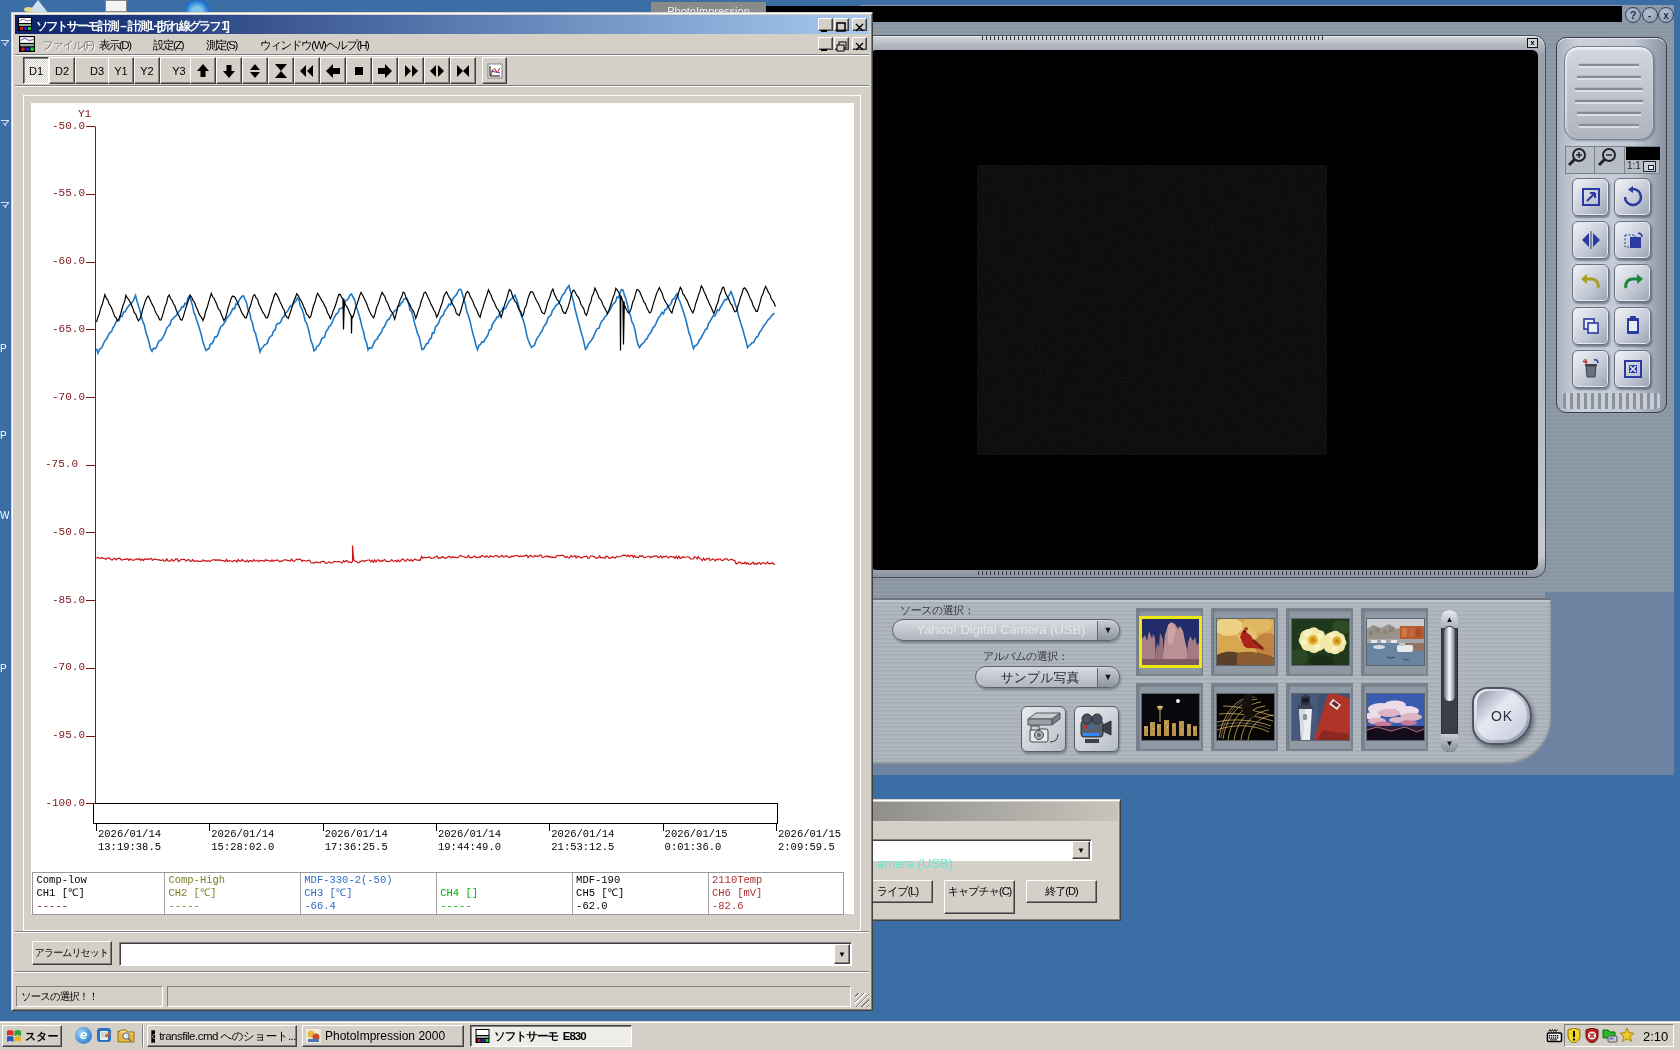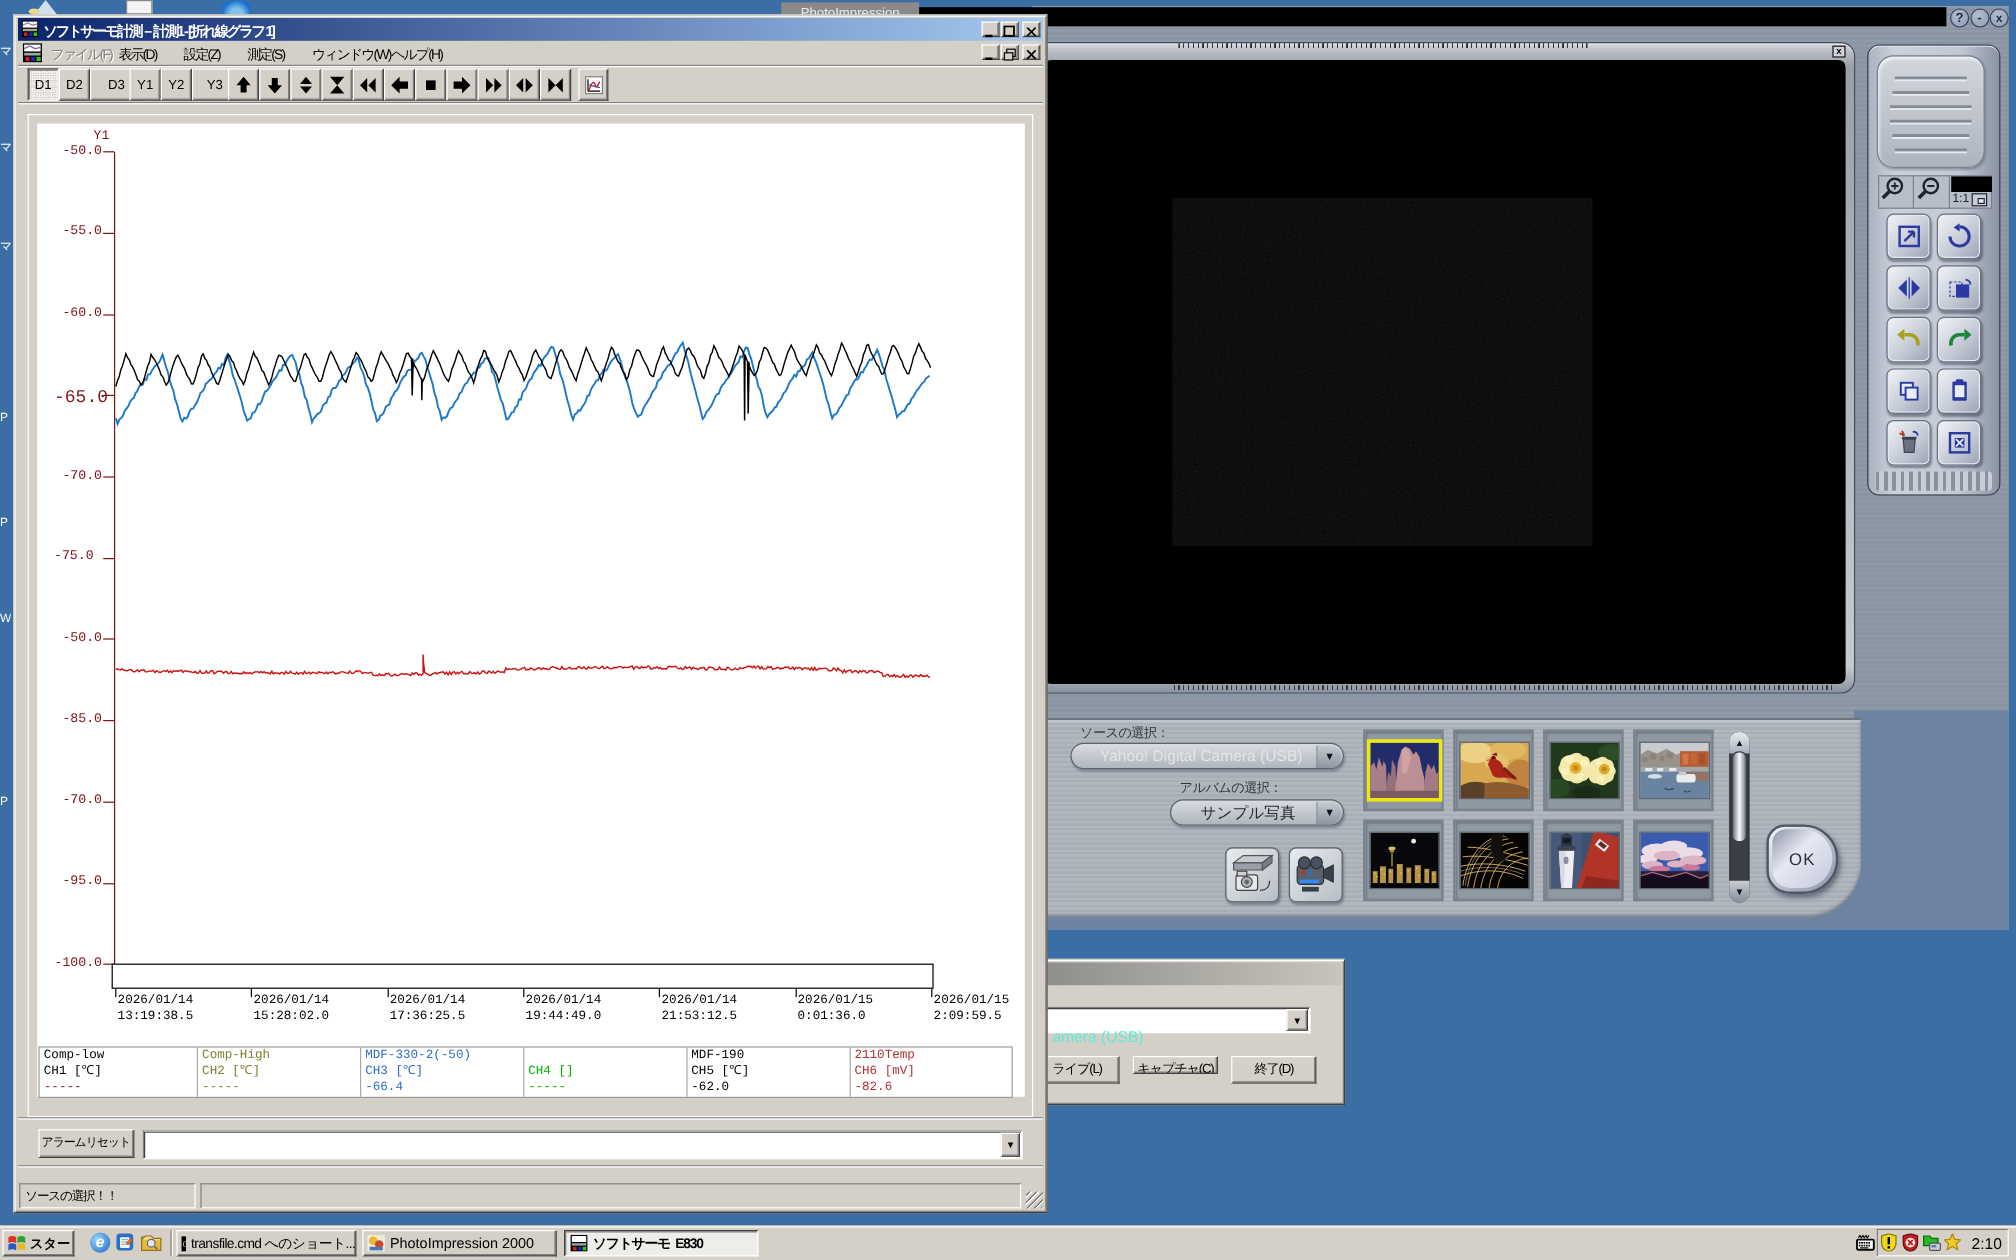--- a/index.html
+++ b/index.html
@@ -369,21 +369,21 @@
     </svg>
   </div>
 <div class="abs" style="left:1563px;top:393px;width:97px;height:16px;background:repeating-linear-gradient(90deg,#8a919e 0 3px,#c8cdd6 3px 7px);border-radius:3px"></div>
 
 <div class="abs raised2" style="left:866px;top:799px;width:255px;height:122px;background:#d4d0c8"></div>
 <div class="abs" style="left:869px;top:802px;width:249px;height:19px;background:linear-gradient(90deg,#8e8e8a,#c8c4bc)"></div>
 <div class="abs sunkenlite" style="left:866px;top:839px;width:226px;height:22px;background:#fff;box-shadow:inset 1px 1px 0 #404040"></div>
 <div class="abs" style="left:877px;top:856px;font-size:13px;color:#5eead4">amera (USB)</div>
 <div class="abs btn" style="left:1072px;top:841px;width:18px;height:18px;display:flex;align-items:center;justify-content:center;font-size:8px;color:#000">▼</div>
 <div class="abs btn" style="left:862px;top:880px;width:71px;height:23px;font-size:11px;letter-spacing:-1px;color:#000;text-align:center;line-height:21px;overflow:hidden">ライブ(L)</div>
-<div class="abs btn" style="left:944px;top:880px;width:71px;height:15px;font-size:11px;letter-spacing:-1px;color:#000;text-align:center;line-height:21px;overflow:hidden">キャプチャ(C)</div>
+<div class="abs btn" style="left:944px;top:880px;width:71px;height:34px;font-size:11px;letter-spacing:-1px;color:#000;text-align:center;line-height:21px;overflow:hidden">キャプチャ(C)</div>
 <div class="abs btn" style="left:1026px;top:880px;width:71px;height:23px;font-size:11px;letter-spacing:-1px;color:#000;text-align:center;line-height:21px;overflow:hidden">終了(D)</div>
 
 <div class="abs raised2" style="left:11px;top:12px;width:862px;height:999px;background:#d4d0c8"></div>
 
 <div class="abs" style="left:15px;top:15px;width:854px;height:19px;background:linear-gradient(90deg,#0a246a,#a6caf0)"></div>
 <div class="abs" style="left:18px;top:17px;width:14px;height:14px"><svg width="14" height="14" viewBox="0 0 14 14">
       <rect width="14" height="14" fill="#000"></rect>
       <rect x="1" y="1" width="12" height="5" fill="#fff"></rect>
       <path d="M1 4 l4 -2 4 2 4 -1" stroke="#86a" fill="none"></path>
       <rect x="1" y="7" width="12" height="2" fill="#9a9"></rect>
@@ -519,21 +519,21 @@
     <polyline points="65.5,219.1 66.9,214.2 68.3,210.9 69.7,205.1 71.1,201.8 72.5,196.9 73.9,191.7 75.3,195.1 76.7,196.9 78.1,200.8 79.5,202.8 80.9,205.8 82.3,209.6 83.7,213.5 85.1,214.7 86.5,217.9 87.9,216.0 89.3,212.3 90.7,207.0 92.1,202.1 93.5,199.0 94.9,192.3 96.3,195.0 97.7,196.5 99.1,199.1 100.5,202.0 101.9,205.4 103.3,209.6 104.7,211.0 106.1,214.9 107.5,217.9 108.9,216.0 110.3,212.0 111.7,206.4 113.1,201.9 114.5,197.8 115.9,194.5 117.3,193.0 118.7,195.7 120.1,199.3 121.5,201.9 122.9,204.4 124.3,208.6 125.7,211.3 127.1,213.1 128.5,216.8 129.9,217.0 131.3,213.4 132.7,208.6 134.1,203.1 135.5,200.3 136.9,193.8 138.3,192.0 139.7,195.8 141.1,197.3 142.5,201.0 143.9,202.9 145.3,207.3 146.7,210.5 148.1,213.0 149.5,216.6 150.9,217.2 152.3,213.6 153.7,208.9 155.1,204.4 156.5,199.7 157.9,196.1 159.3,192.4 160.7,194.2 162.1,197.6 163.5,199.0 164.9,203.5 166.3,206.3 167.7,210.1 169.1,212.6 170.5,214.3 171.9,217.4 173.3,214.2 174.7,208.2 176.1,204.8 177.5,199.6 178.9,195.0 180.3,190.4 181.7,193.9 183.1,195.3 184.5,198.6 185.9,201.8 187.3,205.9 188.7,207.0 190.1,210.8 191.5,214.0 192.9,217.7 194.3,215.2 195.7,210.9 197.1,205.0 198.5,200.9 199.9,196.3 201.3,193.1 202.7,193.4 204.1,194.4 205.5,197.4 206.9,200.5 208.3,203.4 209.7,207.0 211.1,210.2 212.5,212.3 213.9,214.6 215.3,214.9 216.7,210.3 218.1,206.3 219.5,202.8 220.9,197.7 222.3,192.8 223.7,191.7 225.1,194.8 226.5,196.2 227.9,201.2 229.3,203.8 230.7,207.0 232.1,209.7 233.5,211.7 234.9,214.7 236.3,214.8 237.7,211.6 239.1,205.8 240.5,201.3 241.9,197.2 243.3,192.6 244.7,190.1 246.1,192.3 247.5,195.1 248.9,198.4 250.3,201.2 251.7,204.8 253.1,206.9 254.5,211.9 255.9,214.2 257.3,215.5 258.7,211.3 260.1,207.1 261.5,202.7 262.9,197.6 264.3,194.9 265.7,190.8 267.1,192.4 268.5,195.3 269.9,197.3 271.3,200.3 272.7,203.8 274.1,206.6 275.5,210.9 276.9,212.2 278.3,214.8 279.7,213.6 281.1,208.2 282.5,202.8 283.9,199.3 285.3,193.6 286.7,190.3 288.1,192.7 289.5,195.3 290.9,197.8 292.3,199.7 293.7,202.9 295.1,205.4 296.5,209.8 297.9,212.1 299.3,215.7 300.7,212.8 302.1,208.1 303.5,205.0 304.9,201.0 306.3,196.2 307.7,191.6 309.1,191.3 310.5,194.1 311.9,195.8 312.5,226.5 312.9,195.8 313.3,199.4 312.5,226.5 312.9,199.4 314.7,202.0 316.1,204.1 317.5,207.1 318.9,210.6 320.3,213.5 320.5,230.5 320.9,213.5 321.7,214.3 323.1,210.5 324.5,204.8 325.9,201.5 327.3,197.2 328.7,192.6 330.1,189.3 331.5,191.9 332.9,194.8 334.3,197.7 335.7,200.7 337.1,204.6 338.5,208.2 339.9,211.0 341.3,213.1 342.7,214.8 344.1,210.7 345.5,204.6 346.9,201.5 348.3,197.6 349.7,192.9 351.1,189.3 352.5,191.6 353.9,193.8 355.3,198.2 356.7,200.0 358.1,204.1 359.5,207.4 360.9,209.0 362.3,211.9 363.7,216.2 365.1,211.2 366.5,205.4 367.9,200.8 369.3,196.4 370.7,193.8 372.1,189.1 373.5,189.8 374.9,194.4 376.3,197.7 377.7,199.9 379.1,202.1 380.5,205.5 381.9,207.4 383.3,210.1 384.7,215.3 386.1,211.7 387.5,206.9 388.9,203.4 390.3,197.8 391.7,194.4 393.1,189.8 394.5,189.0 395.9,192.1 397.3,195.1 398.7,197.9 400.1,201.7 401.5,203.8 402.9,207.2 404.3,209.4 405.7,214.2 407.1,211.6 408.5,207.4 409.9,203.2 411.3,199.5 412.7,193.9 414.1,190.7 415.5,188.8 416.9,191.8 418.3,194.7 419.7,196.4 421.1,200.4 422.5,202.7 423.9,205.2 425.3,210.1 426.7,211.5 428.1,212.5 429.5,208.7 430.9,203.8 432.3,198.8 433.7,194.8 435.1,190.4 436.5,188.5 437.9,189.8 439.3,193.9 440.7,196.0 442.1,199.1 443.5,203.2 444.9,205.5 446.3,208.5 447.7,212.0 449.1,214.2 450.5,208.6 451.9,204.6 453.3,199.9 454.7,195.4 456.1,191.4 457.5,186.8 458.9,189.9 460.3,192.7 461.7,196.8 463.1,199.1 464.5,202.5 465.9,205.6 467.3,206.9 468.7,210.5 470.1,214.4 471.5,210.2 472.9,204.1 474.3,199.6 475.7,195.9 477.1,190.5 478.5,186.5 479.9,187.9 481.3,192.2 482.7,195.4 484.1,198.7 485.5,199.8 486.9,204.1 488.3,206.9 489.7,208.6 491.1,213.3 492.5,211.2 493.9,204.9 495.3,202.2 496.7,196.4 498.1,192.2 499.5,188.9 500.9,188.7 502.3,190.1 503.7,193.7 505.1,196.8 506.5,199.3 507.9,201.9 509.3,205.1 510.7,209.0 512.1,210.3 513.5,210.8 514.9,206.1 516.3,200.6 517.7,196.9 519.1,193.2 520.5,188.4 521.9,186.0 523.3,191.1 524.7,193.6 526.1,196.9 527.5,197.8 528.9,201.1 530.3,203.5 531.7,208.2 533.1,209.9 534.5,210.4 535.9,206.7 537.3,203.4 538.7,198.7 540.1,192.9 541.5,188.2 542.9,187.1 544.3,189.2 545.7,192.4 547.1,193.9 548.5,196.7 549.9,201.2 551.3,203.5 552.7,205.6 554.1,210.6 555.5,212.3 556.9,208.2 558.3,202.1 559.7,199.4 561.1,193.1 562.5,190.6 563.9,185.1 565.3,187.7 566.7,191.1 568.1,195.0 569.5,196.3 570.9,198.9 572.3,202.8 573.7,205.0 575.1,207.7 576.5,210.7 577.9,207.1 579.3,203.0 580.7,198.8 582.1,194.3 583.5,190.9 584.9,185.4 586.3,187.1 587.7,189.3 589.1,192.6 589.5,247.5 589.9,192.6 590.5,194.8 591.9,198.3 592.5,241.5 592.9,198.3 593.3,200.6 592.5,241.5 592.9,200.6 594.7,205.3 596.1,207.8 597.5,209.9 598.9,208.7 600.3,205.4 601.7,198.9 603.1,196.2 604.5,190.8 605.9,186.5 607.3,187.0 608.7,188.8 610.1,192.1 611.5,195.4 612.9,199.1 614.3,200.5 615.7,204.6 617.1,207.2 618.5,210.0 619.9,209.2 621.3,204.6 622.7,199.4 624.1,195.2 625.5,190.6 626.9,187.7 628.3,184.6 629.7,187.4 631.1,190.1 632.5,194.9 633.9,197.9 635.3,200.3 636.7,202.3 638.1,205.2 639.5,208.2 640.9,210.0 642.3,204.8 643.7,201.0 645.1,196.1 646.5,193.4 647.9,188.9 649.3,184.4 650.7,186.6 652.1,191.3 653.5,192.6 654.9,195.7 656.3,197.8 657.7,201.6 659.1,204.8 660.5,207.8 661.9,210.0 663.3,206.3 664.7,200.6 666.1,196.8 667.5,191.9 668.9,188.2 670.3,182.9 671.7,185.1 673.1,188.7 674.5,191.5 675.9,195.3 677.3,198.1 678.7,201.6 680.1,204.3 681.5,207.4 682.9,210.7 684.3,206.6 685.7,202.0 687.1,199.1 688.5,192.7 689.9,189.6 691.3,185.0 692.7,184.2 694.1,189.1 695.5,192.1 696.9,194.5 698.3,197.6 699.7,200.8 701.1,202.1 702.5,206.0 703.9,208.8 705.3,208.3 706.7,203.8 708.1,199.4 709.5,194.4 710.9,190.7 712.3,185.7 713.7,184.9 715.1,186.7 716.5,189.1 717.9,192.3 719.3,195.8 720.7,198.1 722.1,202.8 723.5,205.1 724.9,208.2 726.3,208.5 727.7,204.2 729.1,199.2 730.5,193.6 731.9,191.1 733.3,186.5 734.7,183.5 736.1,186.5 737.5,189.7 738.9,191.2 740.3,195.8 741.7,197.5 743.1,200.0 744.5,203.4" fill="none" stroke="#000" stroke-width="1.2"></polyline>
   </svg>
 </div>
 <div class="abs" style="left:0;top:0">
 <div class="abs mono" style="left:45px;width:40px;text-align:right;top:119.5px;font-size:11px;color:#7b1518">-50.0</div>
 <div class="abs" style="left:86px;top:126.0px;width:9px;height:1px;background:#7b1518"></div>
 <div class="abs mono" style="left:45px;width:40px;text-align:right;top:187.2px;font-size:11px;color:#7b1518">-55.0</div>
 <div class="abs" style="left:86px;top:193.7px;width:9px;height:1px;background:#7b1518"></div>
 <div class="abs mono" style="left:45px;width:40px;text-align:right;top:255.0px;font-size:11px;color:#7b1518">-60.0</div>
 <div class="abs" style="left:86px;top:261.5px;width:9px;height:1px;background:#7b1518"></div>
-<div class="abs mono" style="left:45px;width:40px;text-align:right;top:322.7px;font-size:15px;color:#7b1518">-65.0</div>
+<div class="abs mono" style="left:45px;width:40px;text-align:right;top:322.7px;font-size:11px;color:#7b1518">-65.0</div>
 <div class="abs" style="left:86px;top:329.2px;width:9px;height:1px;background:#7b1518"></div>
 <div class="abs mono" style="left:45px;width:40px;text-align:right;top:390.5px;font-size:11px;color:#7b1518">-70.0</div>
 <div class="abs" style="left:86px;top:397.0px;width:9px;height:1px;background:#7b1518"></div>
 <div class="abs mono" style="left:45px;width:40px;text-align:left;top:458.2px;font-size:11px;color:#7b1518">-75.0</div>
 <div class="abs" style="left:86px;top:464.7px;width:9px;height:1px;background:#7b1518"></div>
 <div class="abs mono" style="left:45px;width:40px;text-align:right;top:525.9px;font-size:11px;color:#7b1518">-50.0</div>
 <div class="abs" style="left:86px;top:532.4px;width:9px;height:1px;background:#7b1518"></div>
 <div class="abs mono" style="left:45px;width:40px;text-align:right;top:593.7px;font-size:11px;color:#7b1518">-85.0</div>
 <div class="abs" style="left:86px;top:600.2px;width:9px;height:1px;background:#7b1518"></div>
 <div class="abs mono" style="left:45px;width:40px;text-align:right;top:661.4px;font-size:11px;color:#7b1518">-70.0</div>

